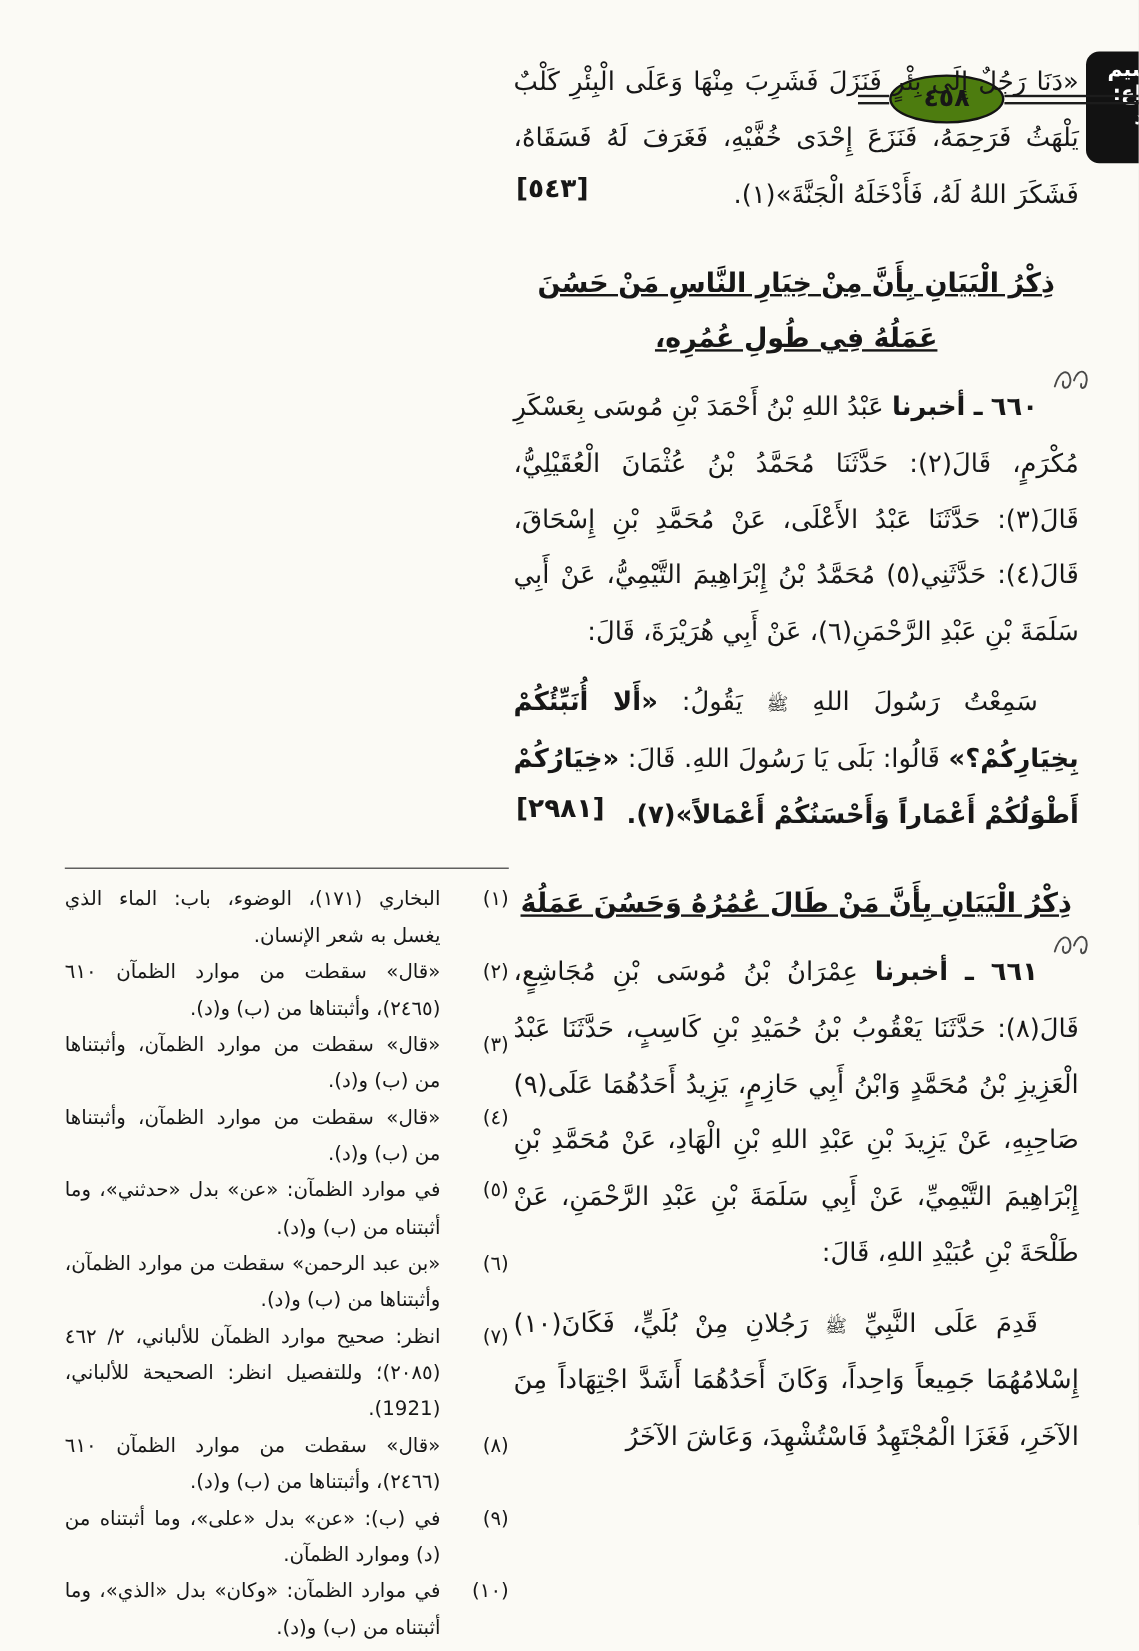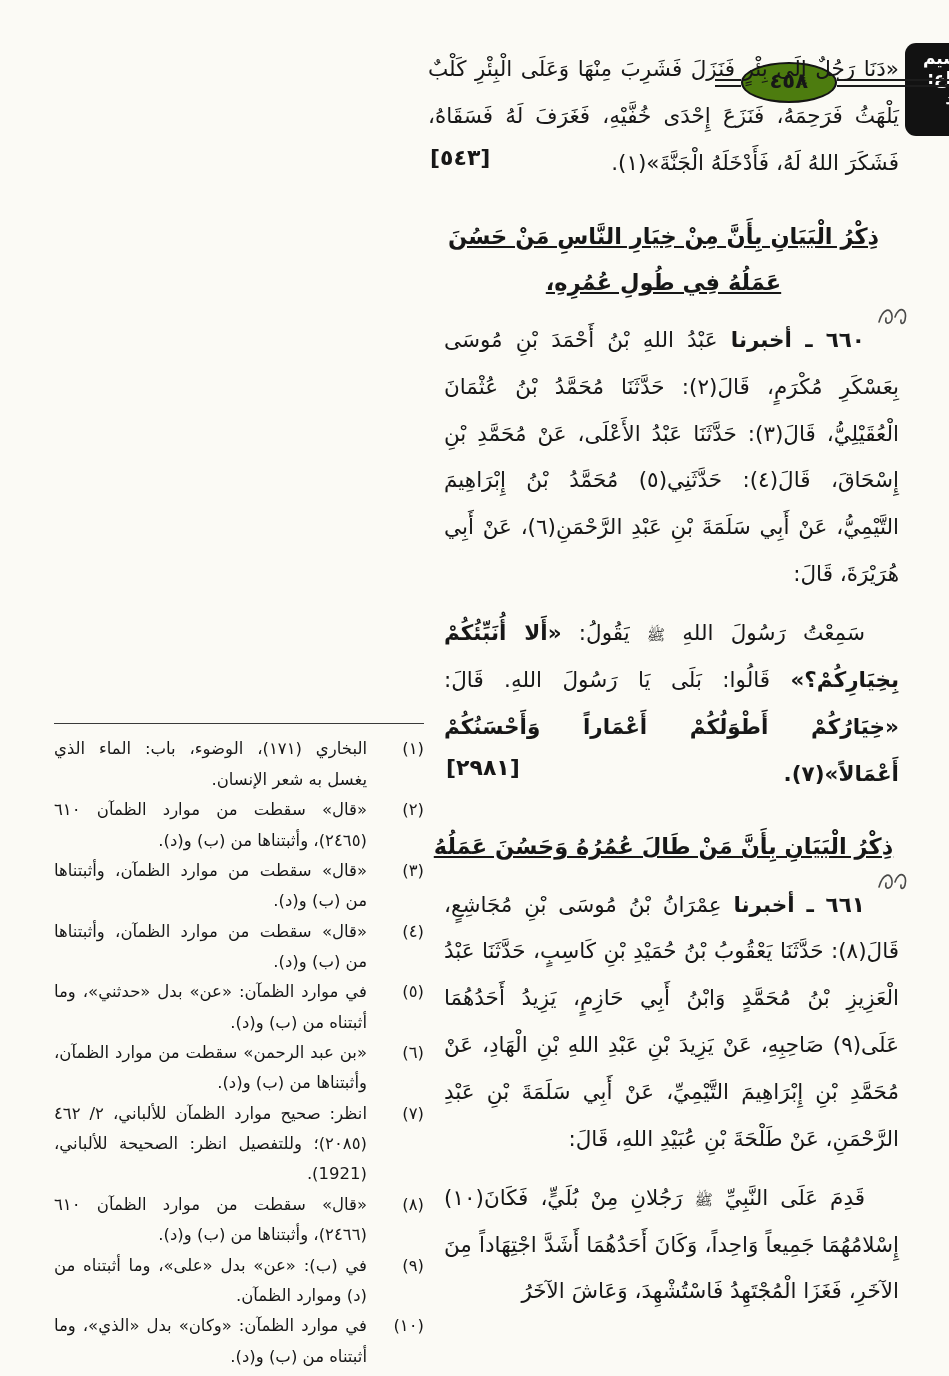--- a/index.html
+++ b/index.html
@@ -61,21 +61,21 @@
     direction: rtl;
   }
 
   
   .body-text {
     font-size: 21.5px;
     line-height: 2.18;
     text-align: justify;
   }
   .para { position: relative; margin-top: 12px; }
-  .indent { text-indent: 34px; margin-left: 16px; }
+  .indent { text-indent: 34px; }
   .bold { font-weight: bold; }
   .hadith-num { font-weight: bold; }
   .opening { font-weight: bold; }
   .pbuh { font-size: 15px; }
   .ref-badge {
     position: absolute;
     left: 2px; bottom: 5px;
     font-weight: bold;
     font-size: 22px;
     text-indent: 0;

